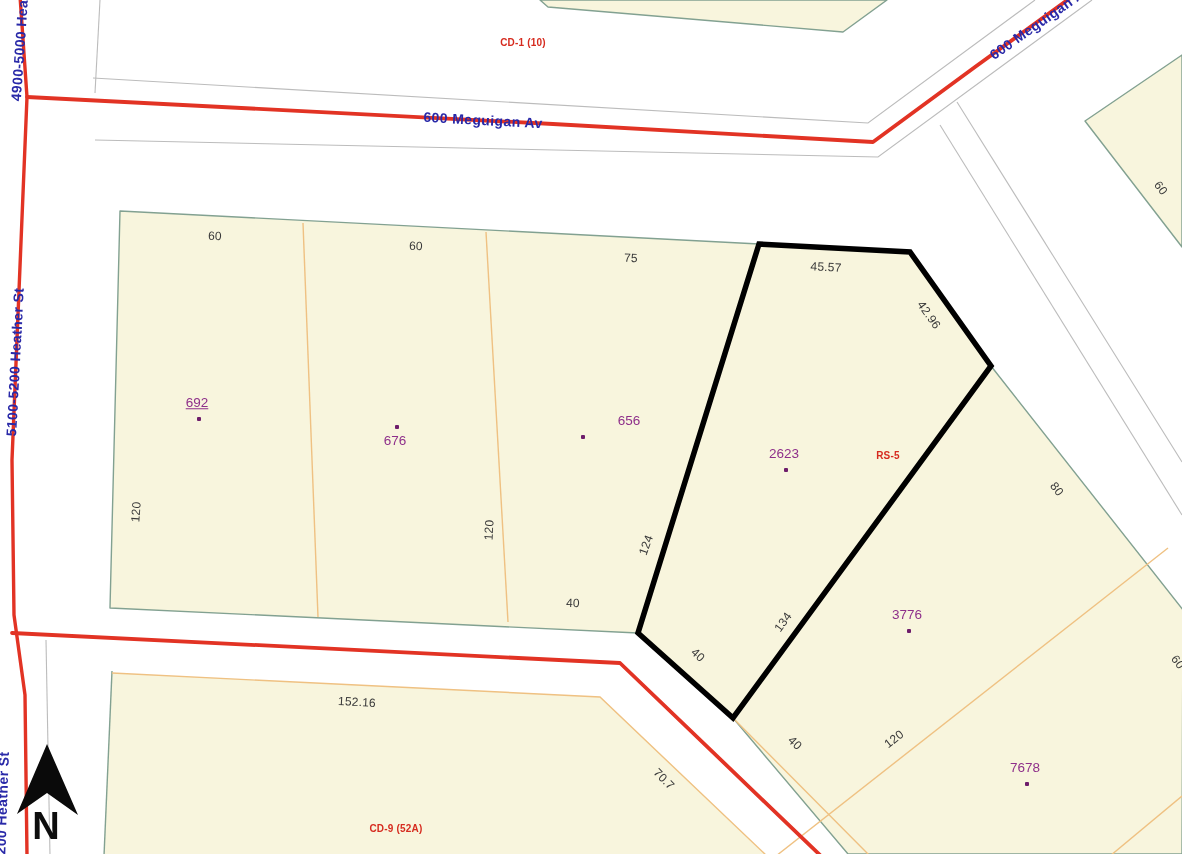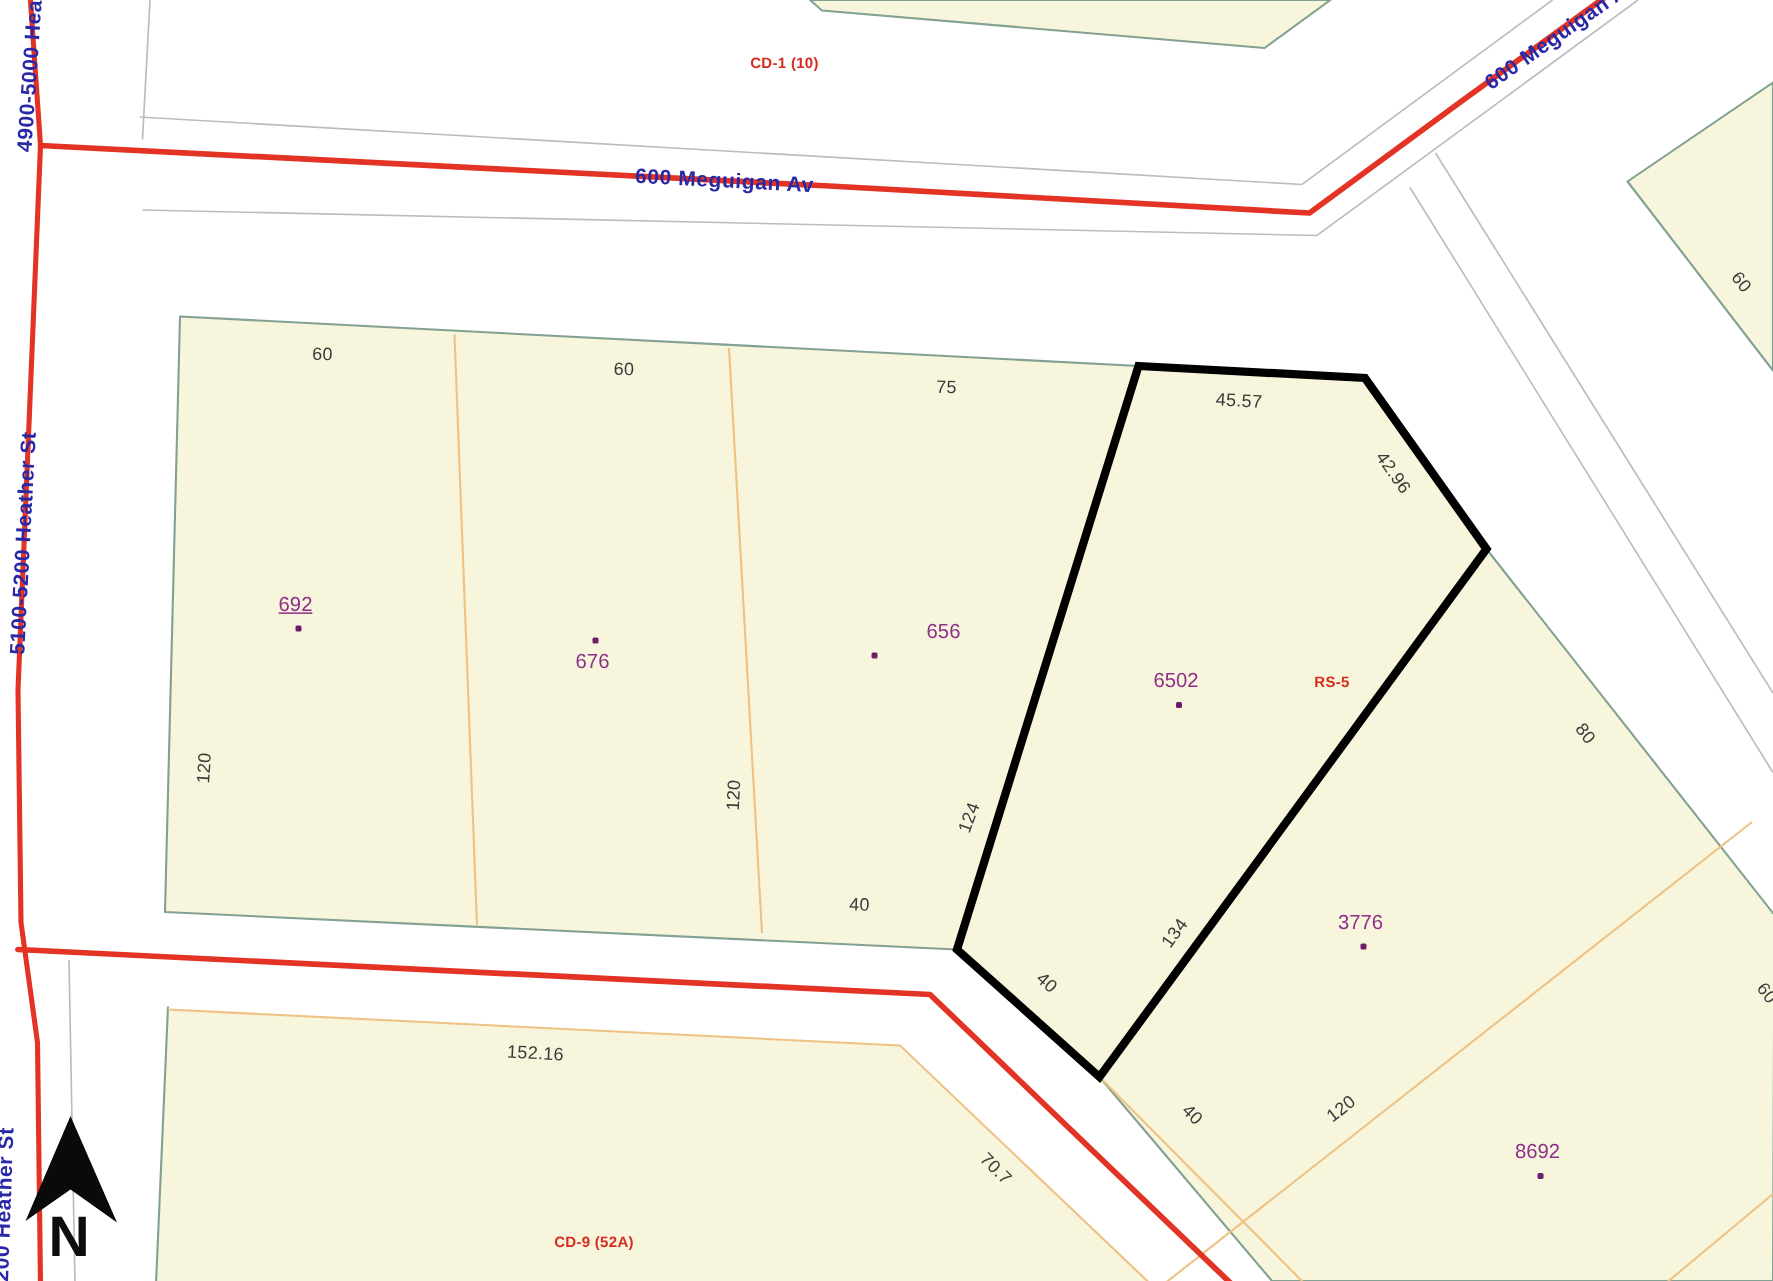--- a/index.html
+++ b/index.html
@@ -89,25 +89,25 @@
       <div class="lbl dim" style="left: 357px; top: 702px; --r: 3deg;">152.16</div>
       <div class="lbl dim" style="left: 1057px; top: 489px; --r: 52deg;">80</div>
       <div class="lbl dim" style="left: 1161px; top: 188px; --r: 52deg;">60</div>
       <div class="lbl dim" style="left: 1178px; top: 662px; --r: 52deg;">60</div>
       <div class="lbl addr" style="left: 197px; top: 403px; text-decoration: underline; --r: 0deg;">692</div>
       <div class="dot" style="left: 199px; top: 419px;"></div>
       <div class="lbl addr" style="left: 395px; top: 411px; margin-top: 30px; --r: 0deg;">676</div>
       <div class="dot" style="left: 397px; top: 427px;"></div>
       <div class="lbl addr" style="left: 581px; top: 421px; margin-left: 48px; --r: 0deg;">656</div>
       <div class="dot" style="left: 583px; top: 437px;"></div>
-      <div class="lbl addr" style="left: 784px; top: 454px; --r: 0deg;">6502</div>
+      <div class="lbl addr" style="left: 784px; top: 454px; --r: 0deg;">2623</div>
       <div class="dot" style="left: 786px; top: 470px;"></div>
       <div class="lbl addr" style="left: 907px; top: 615px; --r: 0deg;">3776</div>
       <div class="dot" style="left: 909px; top: 631px;"></div>
-      <div class="lbl addr" style="left: 1025px; top: 768px; --r: 0deg;">8692</div>
+      <div class="lbl addr" style="left: 1025px; top: 768px; --r: 0deg;">7678</div>
       <div class="dot" style="left: 1027px; top: 784px;"></div>
       <div class="lbl street" style="left: 483px; top: 120px; --r: 3deg;">600 Meguigan Av</div>
       <div class="lbl street" style="left: 1040px; top: 22px; --r: -35deg;">600 Meguigan Av</div>
       <div class="lbl street" style="left: 21px; top: 27px; --r: -86deg;">4900-5000 Heather St</div>
       <div class="lbl street" style="left: 15px; top: 362px; --r: -87deg;">5100-5200 Heather St</div>
       <div class="lbl street" style="left: 2px; top: 807px; --r: -88deg;">5200 Heather St</div>
       <div class="lbl zone" style="left: 523px; top: 43px; --r: 0deg;">CD-1 (10)</div>
       <div class="lbl zone" style="left: 888px; top: 456px; --r: 0deg;">RS-5</div>
       <div class="lbl zone" style="left: 396px; top: 829px; --r: 0deg;">CD-9 (52A)</div>
     </div>

